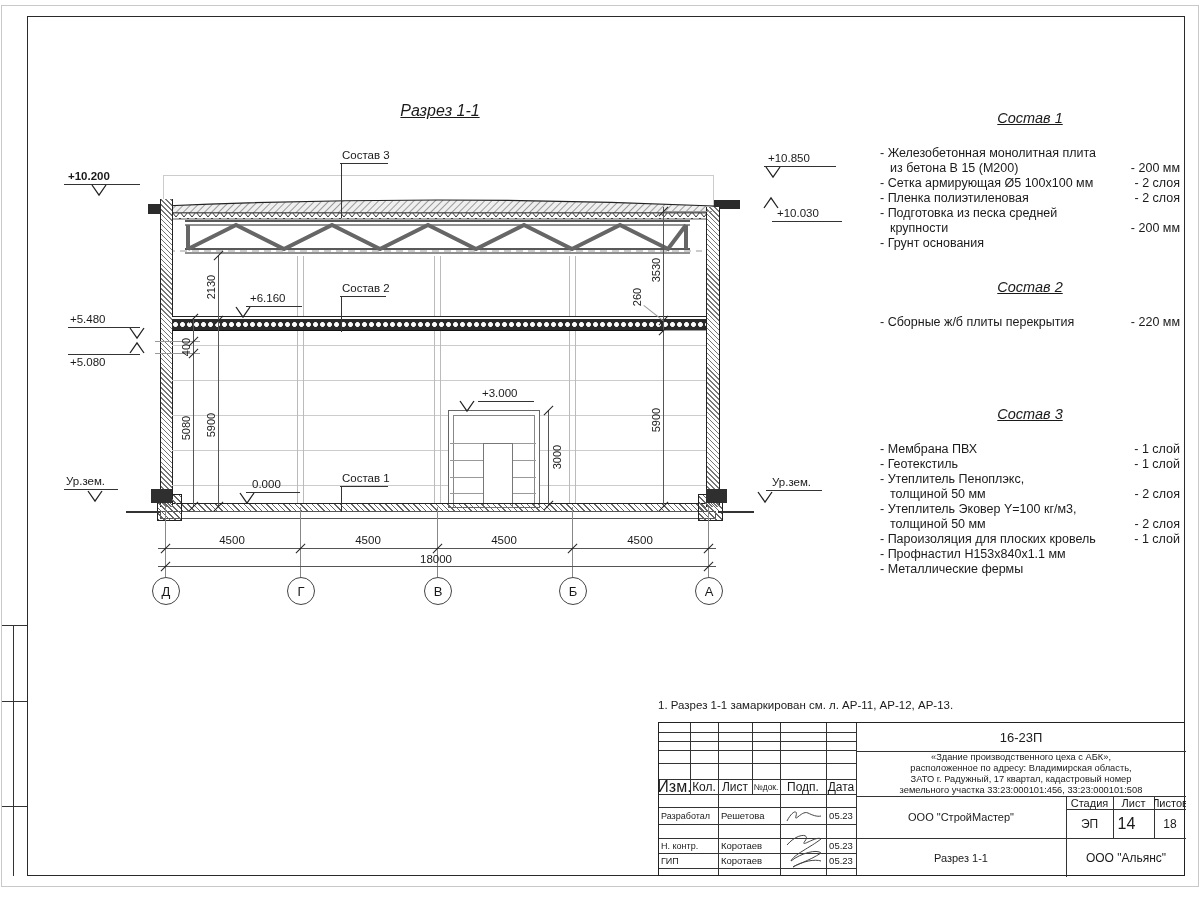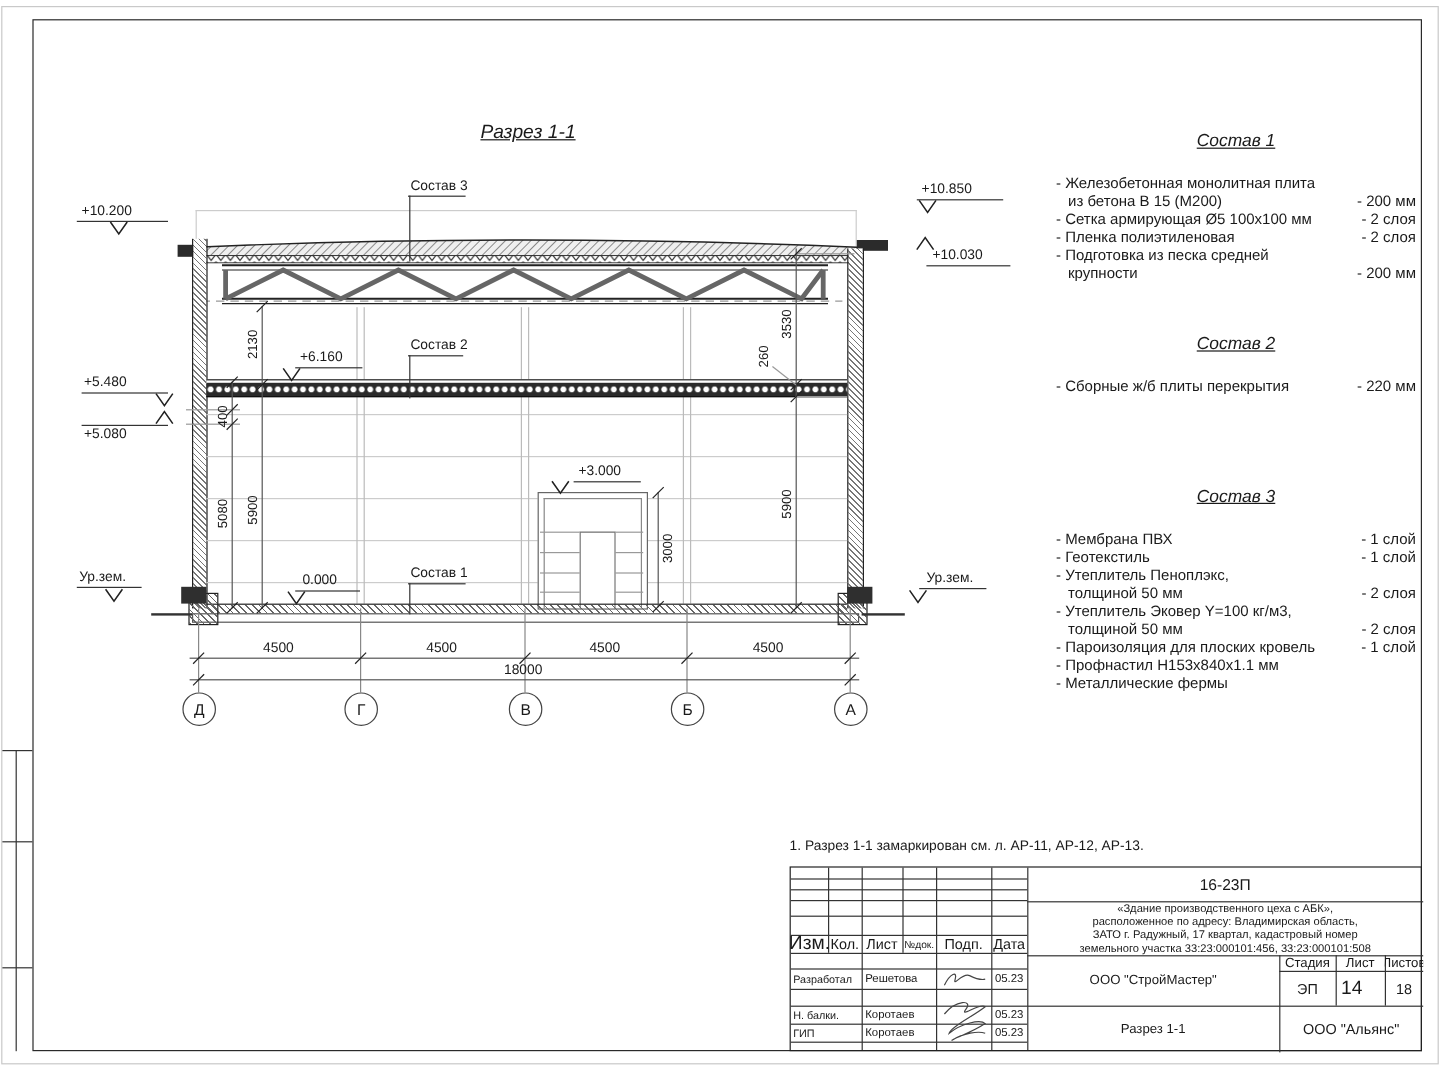--- a/index.html
+++ b/index.html
@@ -127,21 +127,21 @@
   <div class="vl" style="left:341px;top:163px;height:55px;border-color:#333;"></div>
 
   <div class="leaderlbl" style="left:342px;top:282px;">Состав 2</div>
   <div class="shelf" style="left:340px;top:296px;width:46px;"></div>
   <div class="vl" style="left:341px;top:296px;height:36px;border-color:#333;"></div>
 
   <div class="leaderlbl" style="left:342px;top:472px;">Состав 1</div>
   <div class="shelf" style="left:340px;top:486px;width:48px;"></div>
   <div class="vl" style="left:341px;top:486px;height:26px;border-color:#333;"></div>
 
-  <div class="elev" style="left:68px;top:170px;">+10.200</div>
+  <div class="elev" style="left:68px;top:170px;font-weight:bold;">+10.200</div>
   <div class="shelf" style="left:64px;top:184px;width:76px;"></div>
   <svg class="abs" style="left:90px;top:184px;" width="18" height="13" viewBox="0 0 18 13">
       <path d="M2,1 L9,11 L16,1" fill="none" stroke="#222" stroke-width="1.3"></path>
     </svg>
 
   <div class="elev" style="left:70px;top:313px;">+5.480</div>
   <div class="shelf" style="left:68px;top:327px;width:72px;"></div>
   <svg class="abs" style="left:128px;top:327px;" width="18" height="13" viewBox="0 0 18 13">
       <path d="M2,1 L9,11 L16,1" fill="none" stroke="#222" stroke-width="1.3"></path>
     </svg>
@@ -268,20 +268,24 @@
       </div>
     <div class="ci">
         <span class="cn">- Пленка полиэтиленовая</span>
         <span class="cv">- 2 слоя</span>
       </div>
     <div class="ci">
         <span class="cn">- Подготовка из песка средней
 крупности</span>
         <span class="cv">- 200 мм</span>
       </div>
+    <div class="ci">
+        <span class="cn">- Грунт основания</span>
+        <span class="cv"></span>
+      </div>
   </div>
 
   <div class="comp" style="top:279px;">
     <div class="comp-title">Состав 2</div>
     <div class="ci">
         <span class="cn">- Сборные ж/б плиты перекрытия</span>
         <span class="cv">- 220 мм</span>
       </div>
   </div>
 
@@ -345,21 +349,21 @@
     <div class="cell" style="left:0;top:56px;width:31px;height:15px;font-size:16px;text-align:right;">Изм.</div>
     <div class="cell" style="left:31px;top:56px;width:28px;height:15px;font-size:12px;">Кол.</div>
     <div class="cell" style="left:59px;top:56px;width:34px;height:15px;font-size:12px;">Лист</div>
     <div class="cell" style="left:93px;top:56px;width:28px;height:15px;font-size:8.5px;">№док.</div>
     <div class="cell" style="left:121px;top:56px;width:46px;height:15px;font-size:12px;">Подп.</div>
     <div class="cell" style="left:167px;top:56px;width:30px;height:15px;font-size:12px;">Дата</div>
 
     <div class="cell" style="left:2px;top:84px;width:57px;height:17px;font-size:9px;justify-content:flex-start;">Разработал</div>
     <div class="cell" style="left:62px;top:84px;width:59px;height:17px;font-size:9.5px;justify-content:flex-start;">Решетова</div>
     <div class="cell" style="left:167px;top:84px;width:30px;height:17px;font-size:9.5px;">05.23</div>
-    <div class="cell" style="left:2px;top:115px;width:57px;height:15px;font-size:9px;justify-content:flex-start;">Н. балки.</div>
+    <div class="cell" style="left:2px;top:115px;width:57px;height:15px;font-size:9px;justify-content:flex-start;">Н. контр.</div>
     <div class="cell" style="left:62px;top:115px;width:59px;height:15px;font-size:9.5px;justify-content:flex-start;">Коротаев</div>
     <div class="cell" style="left:167px;top:115px;width:30px;height:15px;font-size:9.5px;">05.23</div>
     <div class="cell" style="left:2px;top:130px;width:57px;height:15px;font-size:9px;justify-content:flex-start;">ГИП</div>
     <div class="cell" style="left:62px;top:130px;width:59px;height:15px;font-size:9.5px;justify-content:flex-start;">Коротаев</div>
     <div class="cell" style="left:167px;top:130px;width:30px;height:15px;font-size:9.5px;">05.23</div>
 
     <svg class="abs" style="left:125px;top:84px;" width="40" height="18" viewBox="0 0 40 18">
       <path d="M3,14 C8,4 14,2 12,9 C10,16 18,3 24,6 C28,8 33,10 37,9" fill="none" stroke="#444" stroke-width="1"></path>
     </svg>
     <svg class="abs" style="left:122px;top:108px;" width="46" height="40" viewBox="0 0 46 40">

